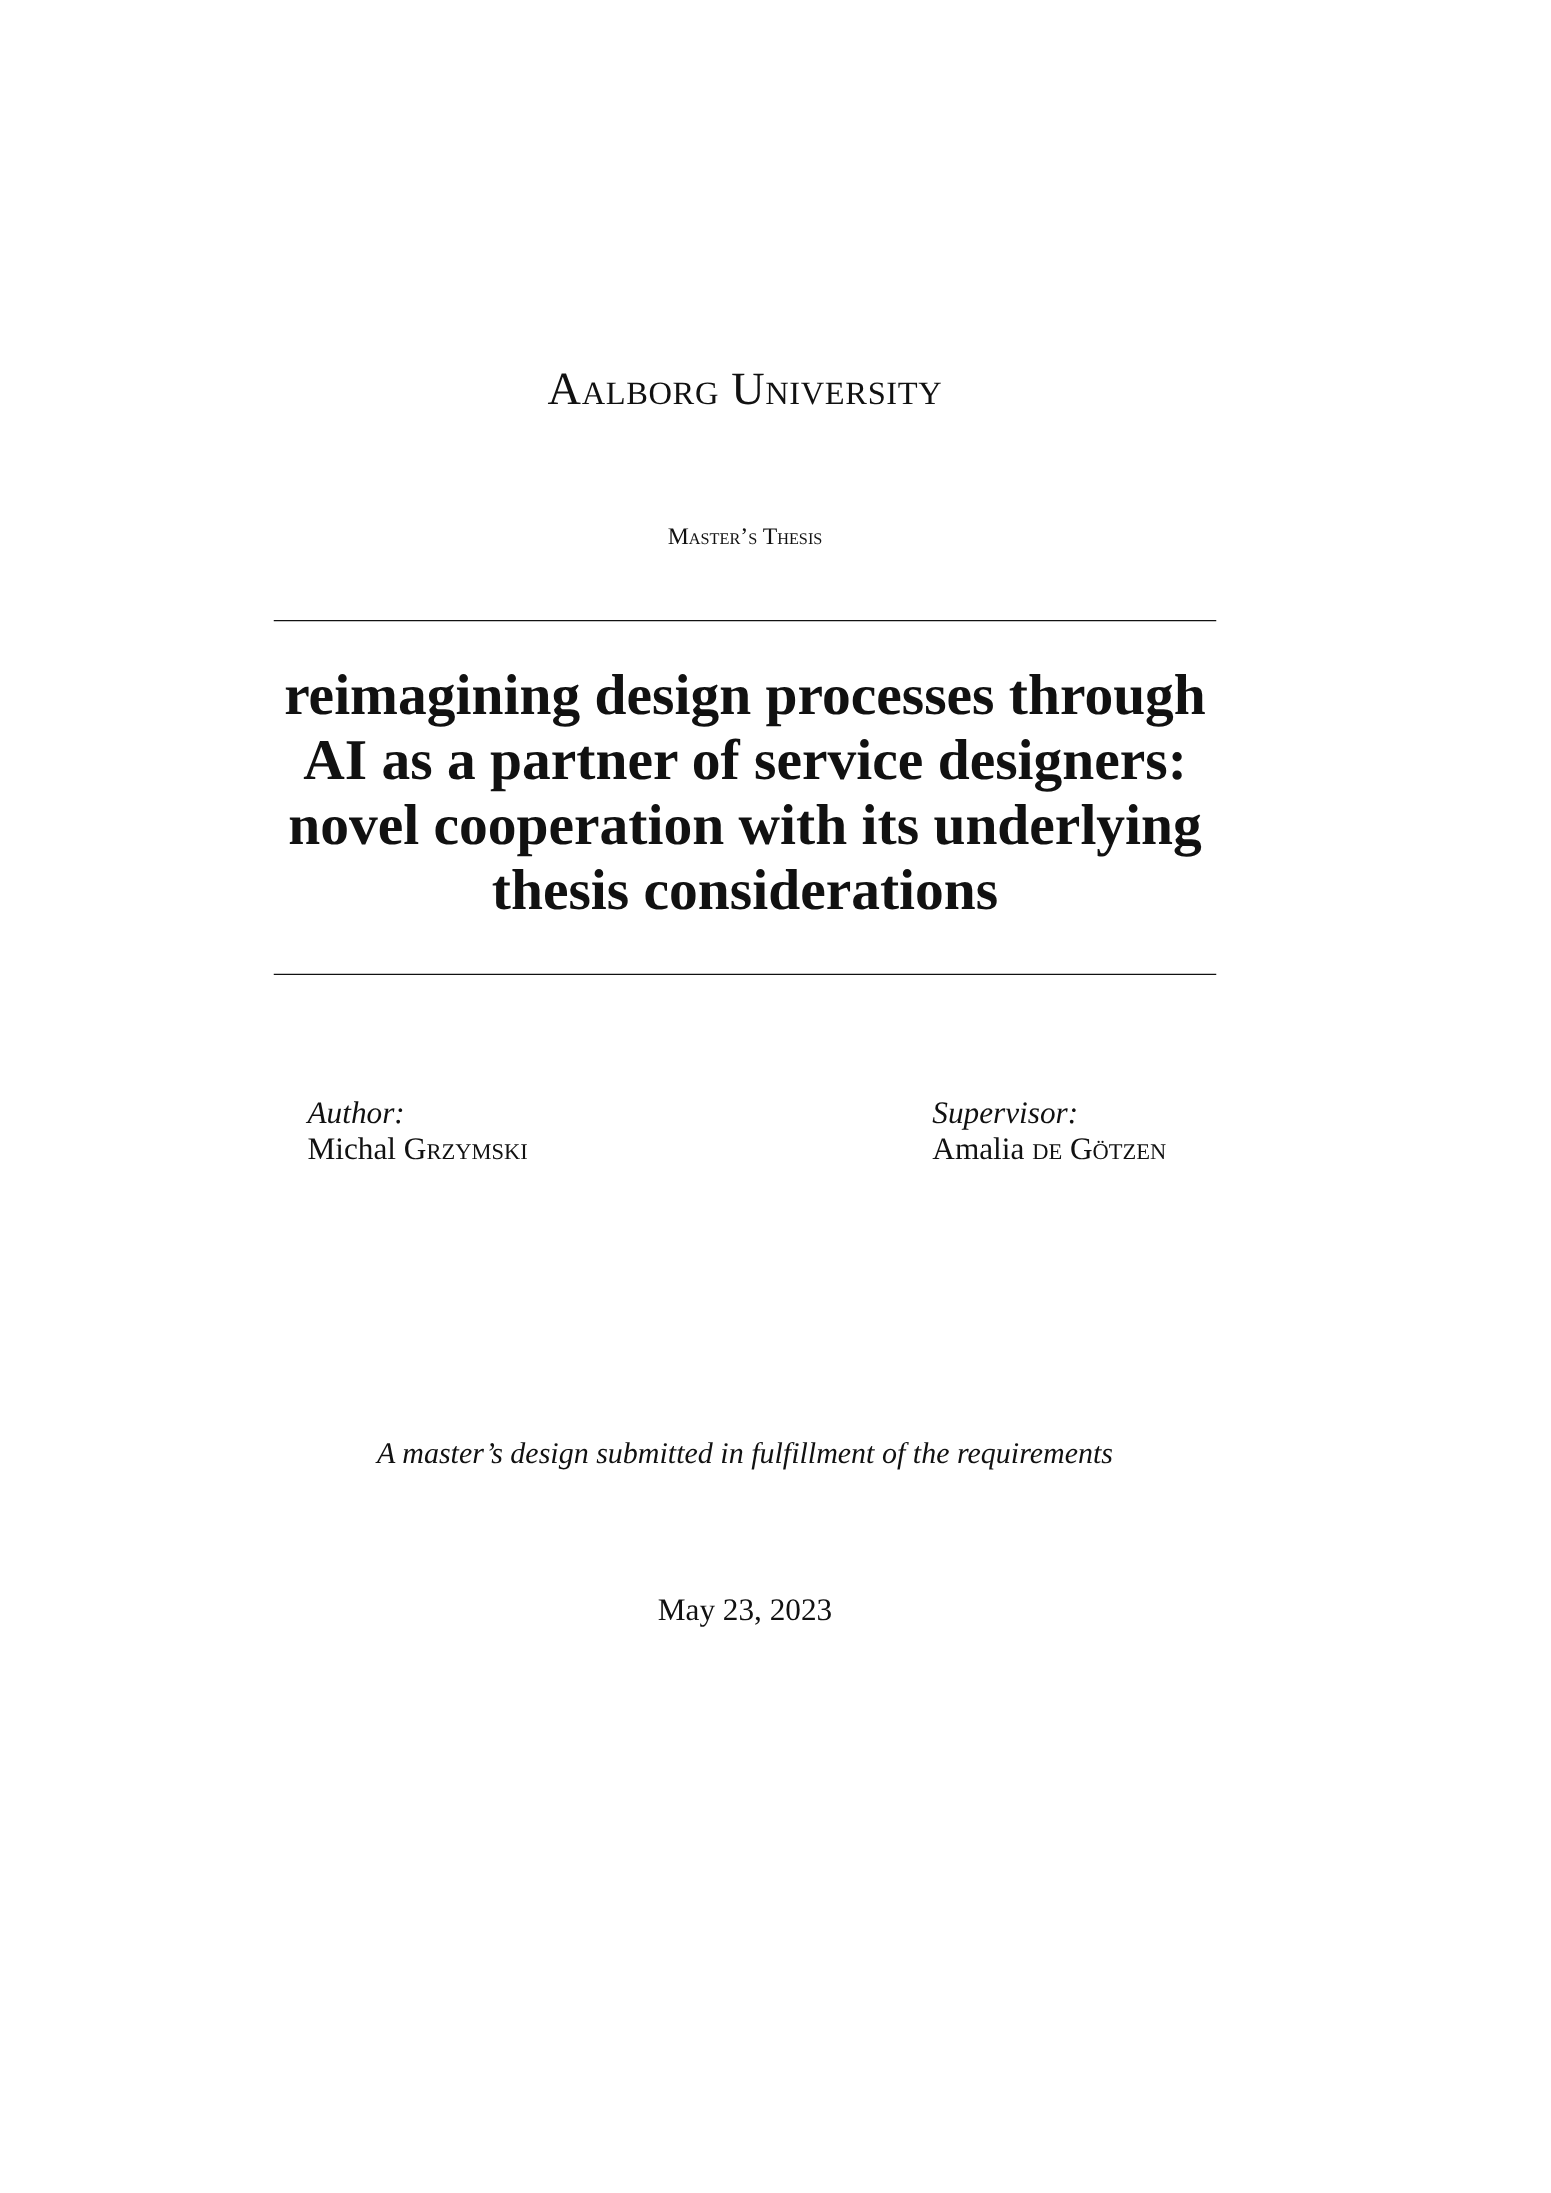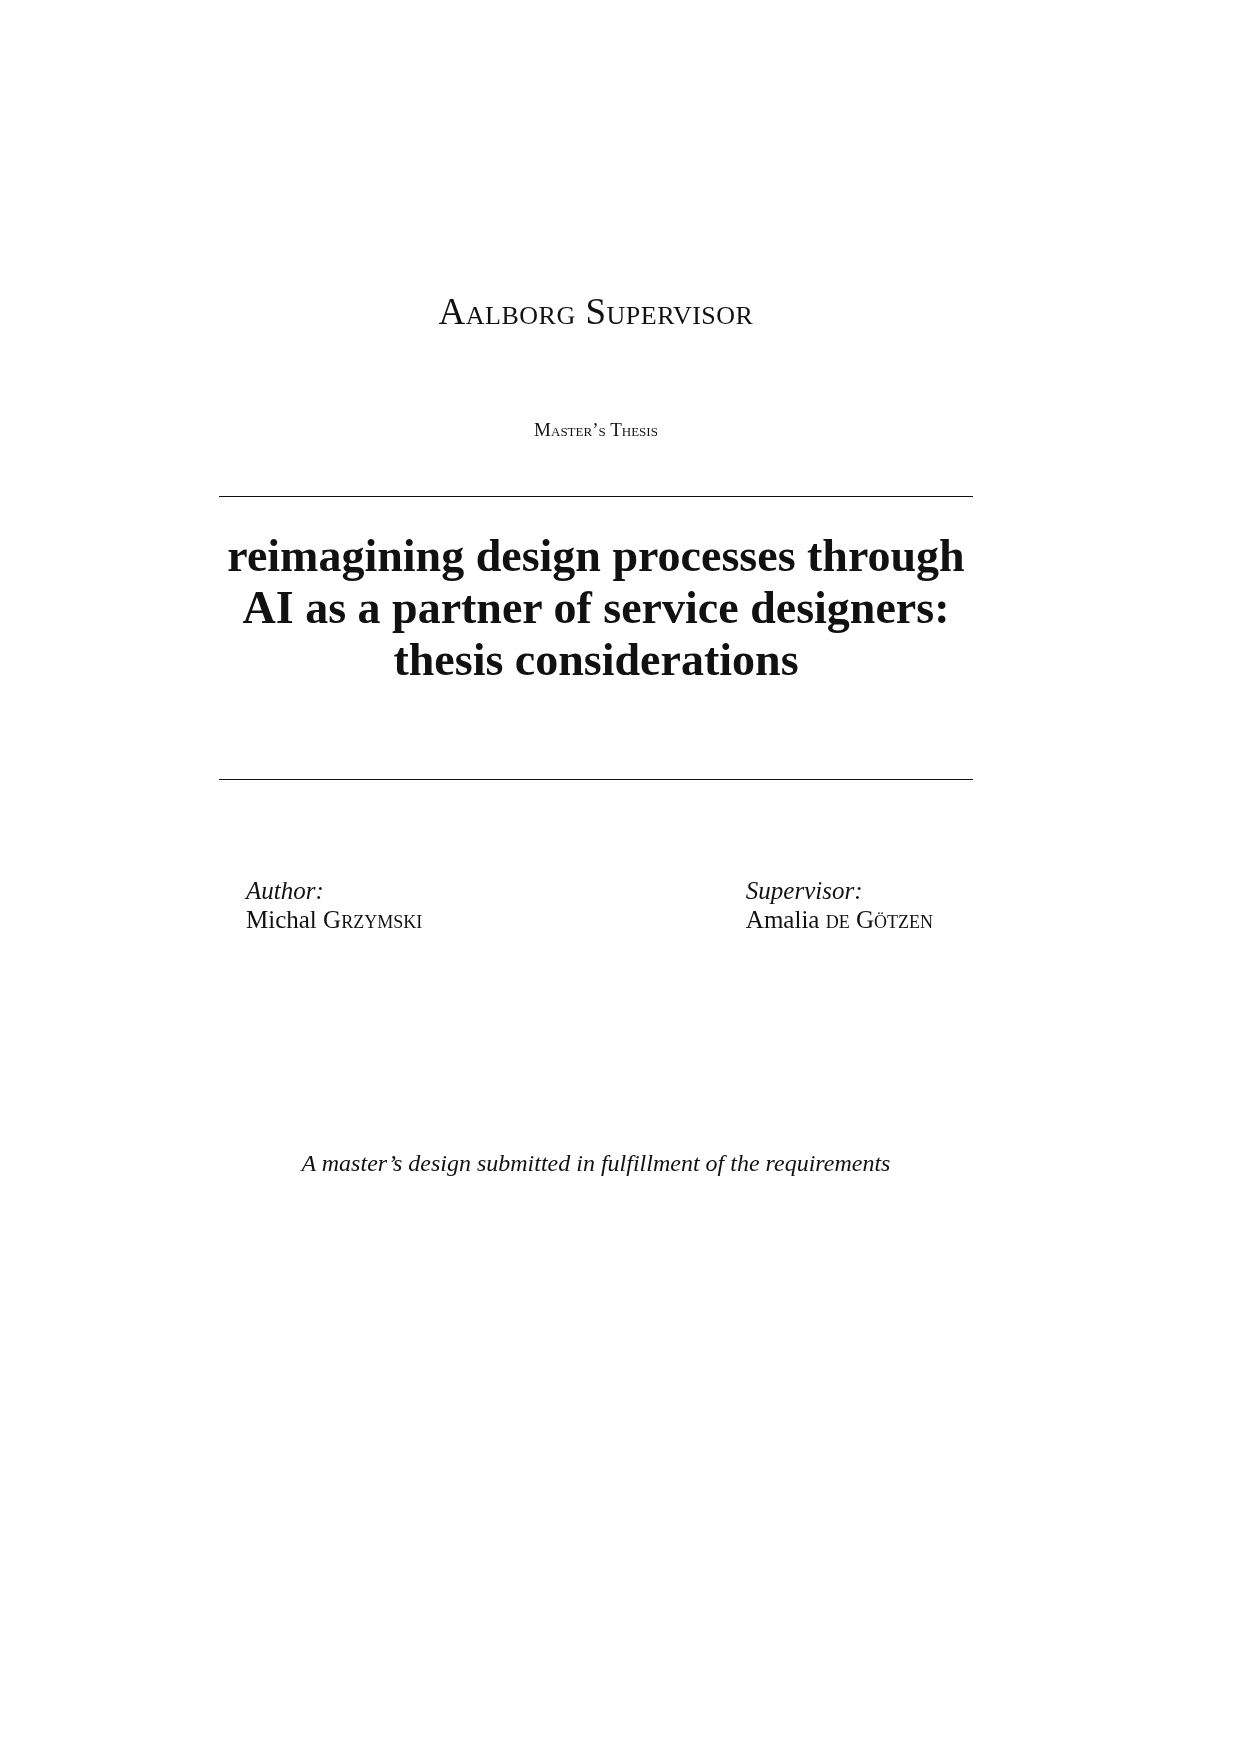--- a/index.html
+++ b/index.html
@@ -84,42 +84,44 @@
       font-family: "Liberation Serif", serif;
       font-size: 25px;
       line-height: 29px;
     }
   </style>
 </head>
 <body>
 
 <div class="page">
 
-  <div class="center-block university">Aalborg Supervisor</div>
+  <div class="center-block university">Aalborg University</div>
 
   <div class="center-block thesis-type">Master’s Thesis</div>
 
   <div class="rule rule-top"></div>
 
   <div class="center-block title">
     <span class="line">reimagining design processes through</span>
     <span class="line">AI as a partner of service designers:</span>
+    <span class="line">novel cooperation with its underlying</span>
     <span class="line">thesis considerations</span>
   </div>
 
   <div class="rule rule-bottom"></div>
 
   <div class="person author">
     <span class="role">Author:</span>
     <span class="name"><span>Michal</span> <span class="sc">Grzymski</span></span>
   </div>
 
   <div class="person supervisor">
     <span class="role">Supervisor:</span>
     <span class="name"><span>Amalia</span> <span class="sc">de Götzen</span></span>
   </div>
 
   <div class="center-block statement">
     <span class="line">A master’s design submitted in fulfillment of the requirements</span>
   </div>
 
+  <div class="center-block date">May 23, 2023</div>
 
 </div>
 
 </body></html>

